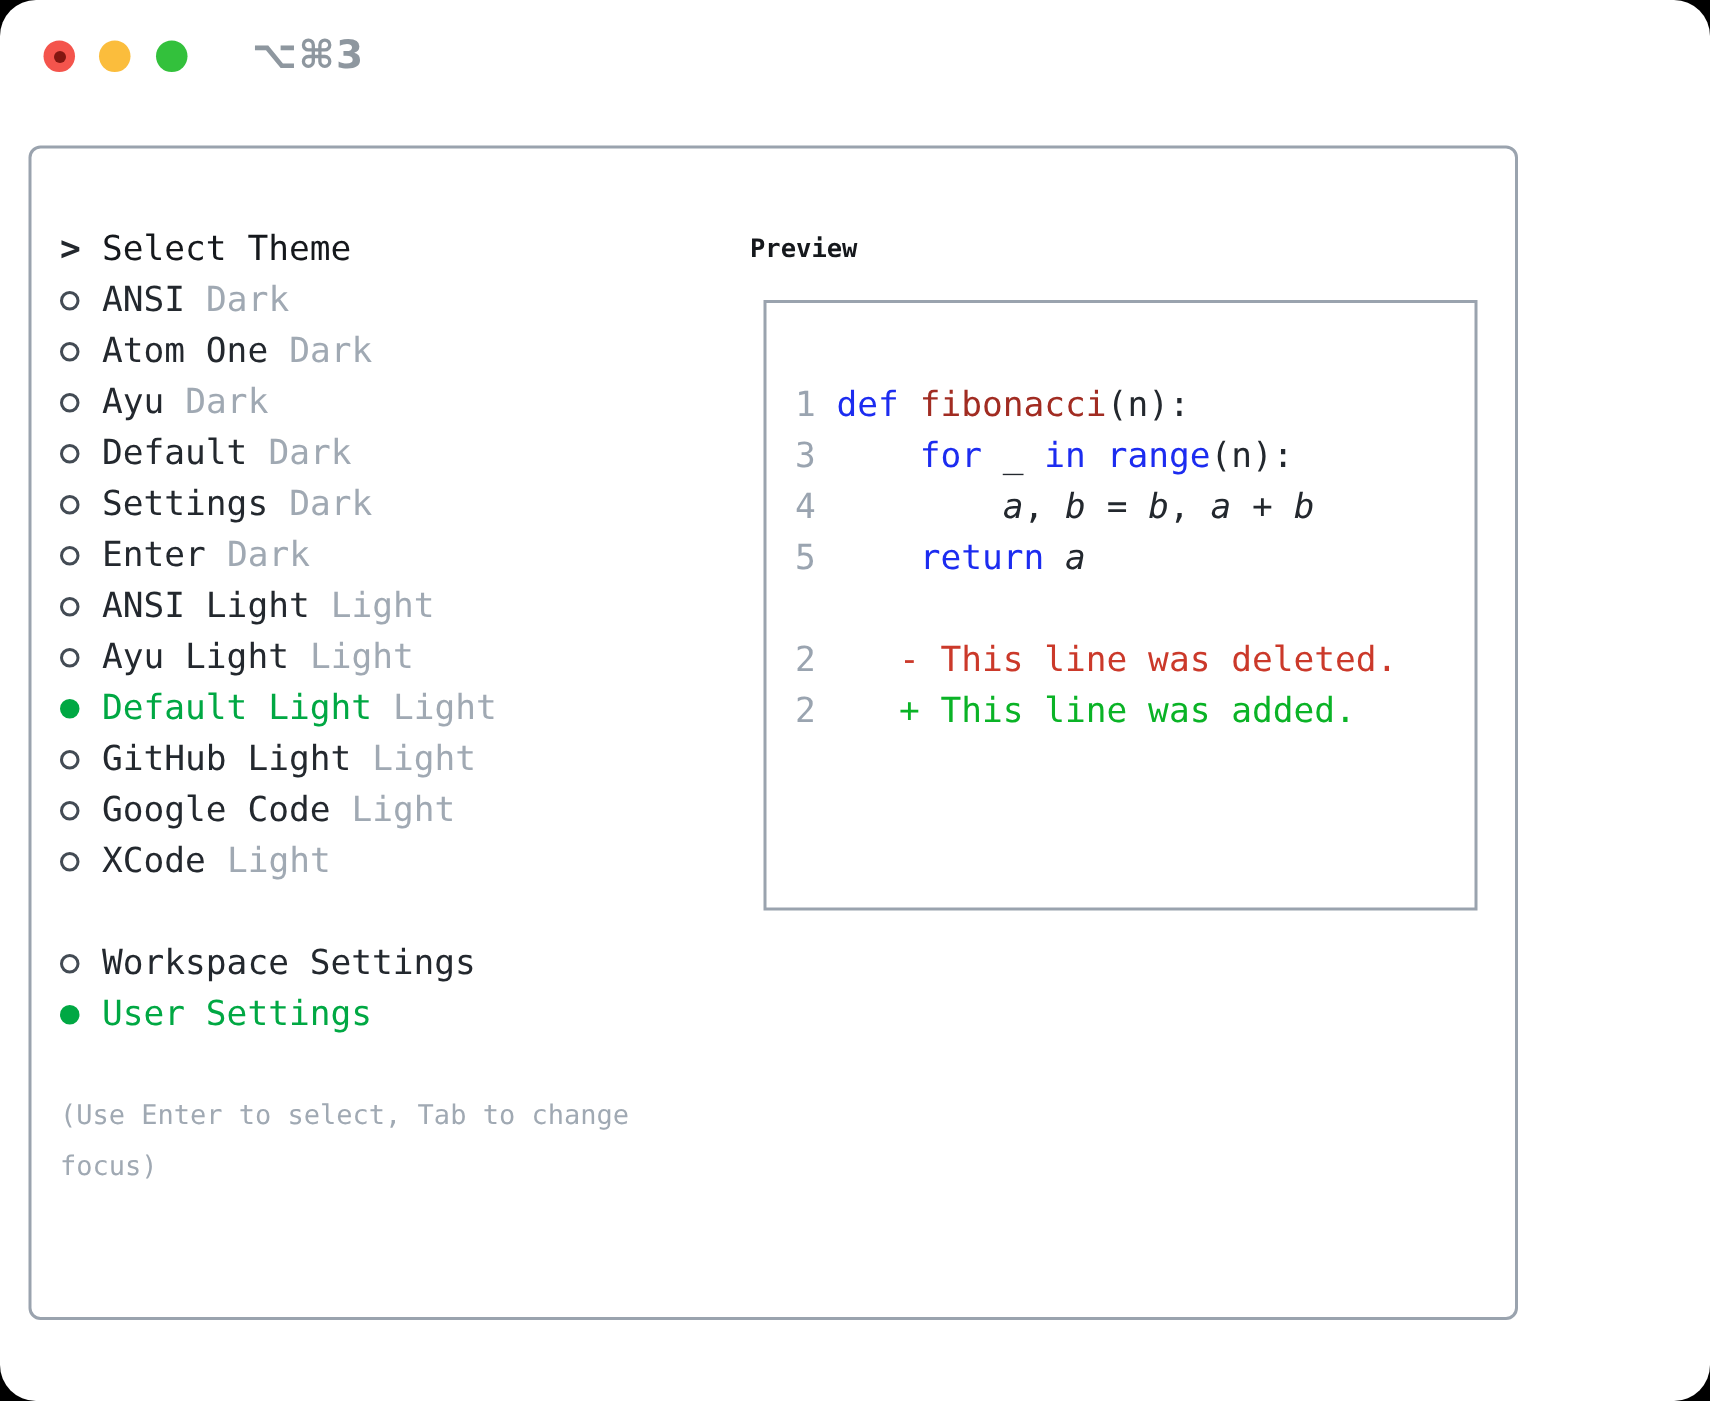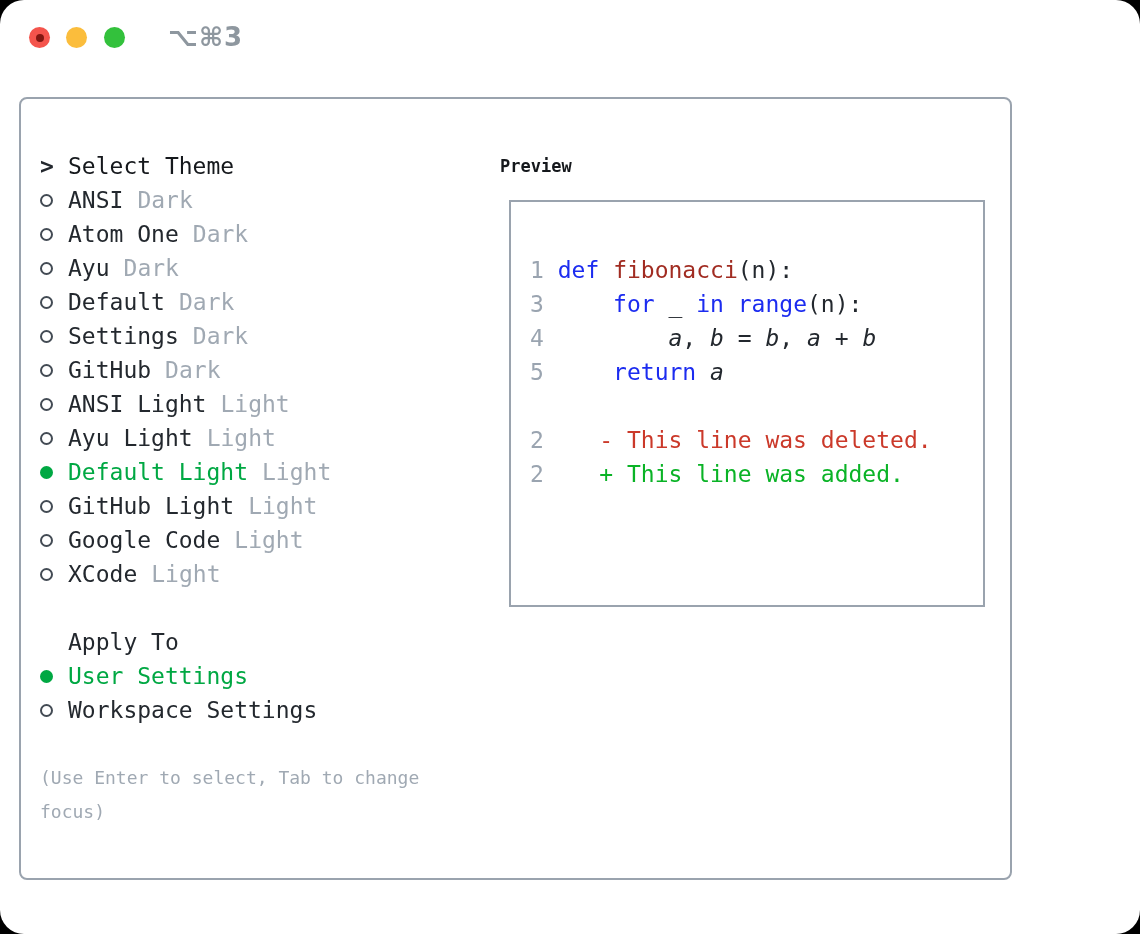--- a/index.html
+++ b/index.html
@@ -100,38 +100,34 @@
       <div class="row">
         <span class="gutter prompt">&gt;</span>
         <span class="heading">Select Theme</span>
       </div>
       <div id="theme-rows">
           <div class="row theme-row"><span class="gutter"><span class="bullet"></span></span><span class="name">ANSI</span><span class="variant">Dark</span></div>
           <div class="row theme-row"><span class="gutter"><span class="bullet"></span></span><span class="name">Atom One</span><span class="variant">Dark</span></div>
           <div class="row theme-row"><span class="gutter"><span class="bullet"></span></span><span class="name">Ayu</span><span class="variant">Dark</span></div>
           <div class="row theme-row"><span class="gutter"><span class="bullet"></span></span><span class="name">Default</span><span class="variant">Dark</span></div>
           <div class="row theme-row"><span class="gutter"><span class="bullet"></span></span><span class="name">Settings</span><span class="variant">Dark</span></div>
-          <div class="row theme-row"><span class="gutter"><span class="bullet"></span></span><span class="name">GitHub</span><span class="variant">Dark</span></div>
+          <div class="row theme-row"><span class="gutter"><span class="bullet"></span></span><span class="name">Enter</span><span class="variant">Dark</span></div>
           <div class="row theme-row"><span class="gutter"><span class="bullet"></span></span><span class="name">ANSI Light</span><span class="variant">Light</span></div>
           <div class="row theme-row"><span class="gutter"><span class="bullet"></span></span><span class="name">Ayu Light</span><span class="variant">Light</span></div>
           <div class="row theme-row selected"><span class="gutter"><span class="bullet selected"></span></span><span class="name">Default Light</span><span class="variant">Light</span></div>
           <div class="row theme-row"><span class="gutter"><span class="bullet"></span></span><span class="name">GitHub Light</span><span class="variant">Light</span></div>
           <div class="row theme-row"><span class="gutter"><span class="bullet"></span></span><span class="name">Google Code</span><span class="variant">Light</span></div>
           <div class="row theme-row"><span class="gutter"><span class="bullet"></span></span><span class="name">XCode</span><span class="variant">Light</span></div>
         </div>
 
       <div class="spacer"></div>
 
-      <div class="row">
-        <span class="gutter"></span>
-        <span class="apply-title">Apply To</span>
-      </div>
       <div id="apply-rows">
+          <div class="row apply-row"><span class="gutter"><span class="bullet"></span></span><span class="option-label">Workspace Settings</span></div>
           <div class="row apply-row selected"><span class="gutter"><span class="bullet selected"></span></span><span class="option-label">User Settings</span></div>
-          <div class="row apply-row"><span class="gutter"><span class="bullet"></span></span><span class="option-label">Workspace Settings</span></div>
         </div>
 
       <div class="help">(Use Enter to select, Tab to change focus)</div>
     </div>
 
     <div class="preview-title">Preview</div>
 
     <div class="preview-box">
       <div id="preview-lines">
           <div class="code-line"><span class="tok-ln">1</span><span class="tok-pl"> </span><span class="tok-kw">def</span><span class="tok-pl"> </span><span class="tok-fn">fibonacci</span><span class="tok-pl">(n):</span></div>

